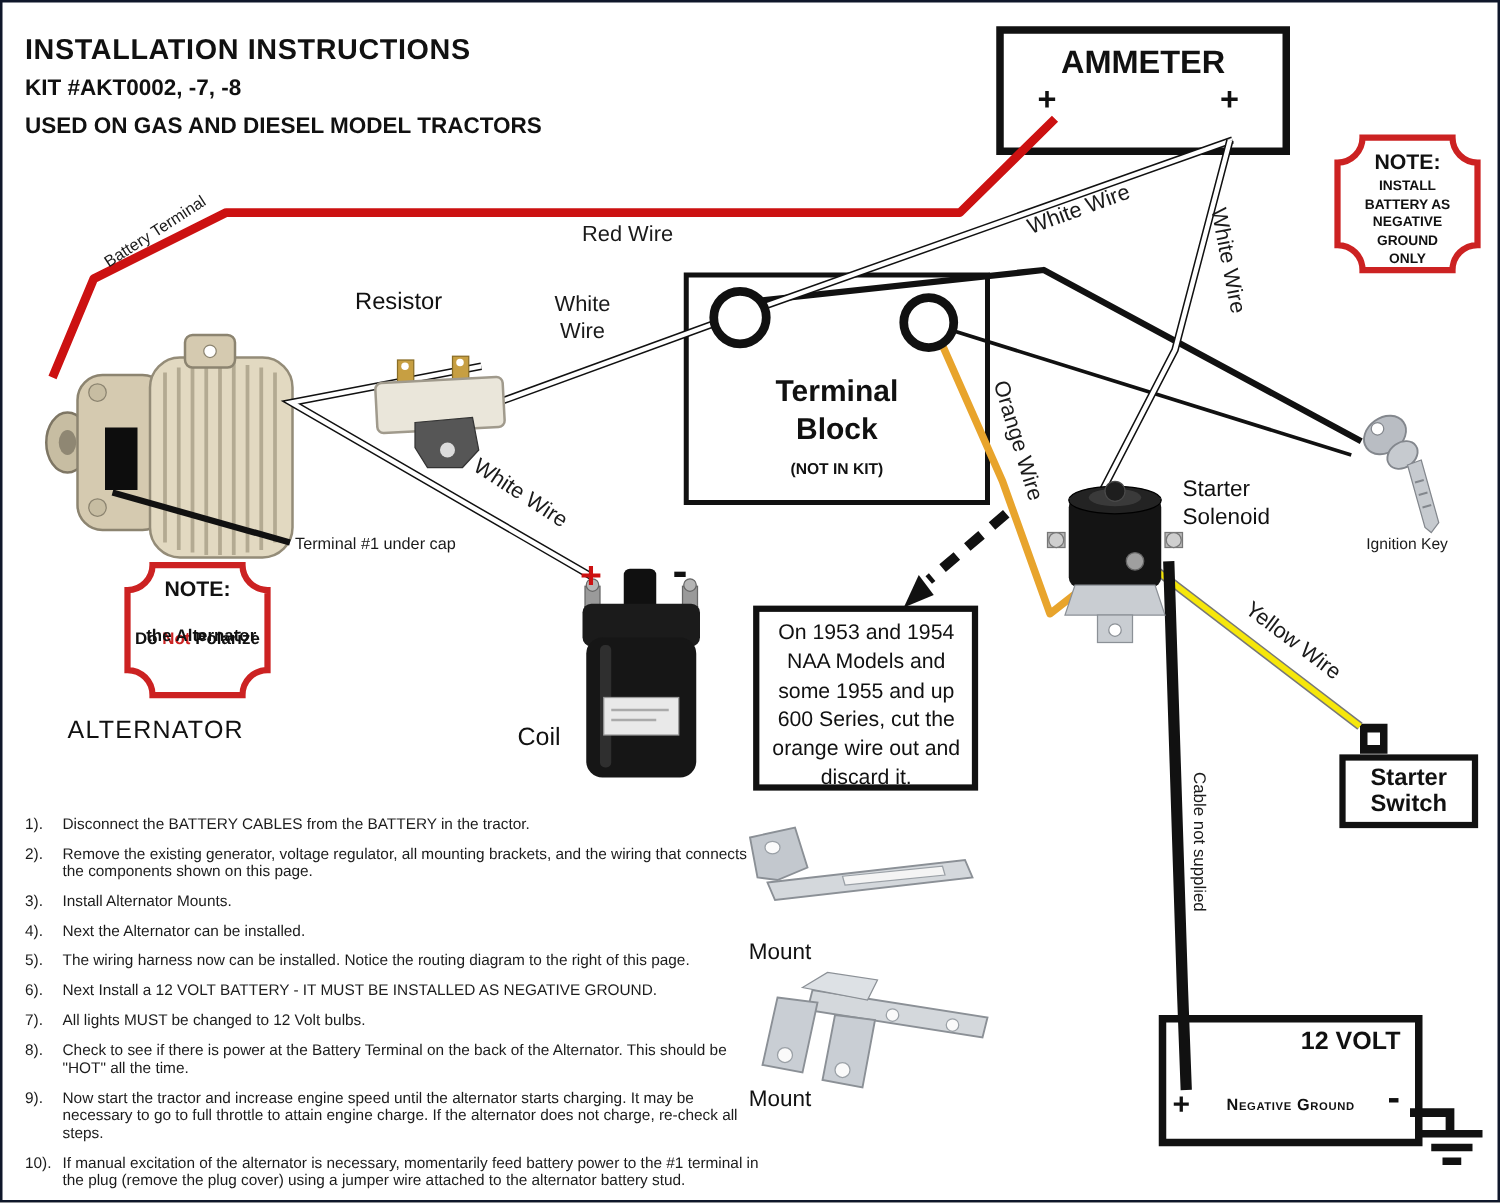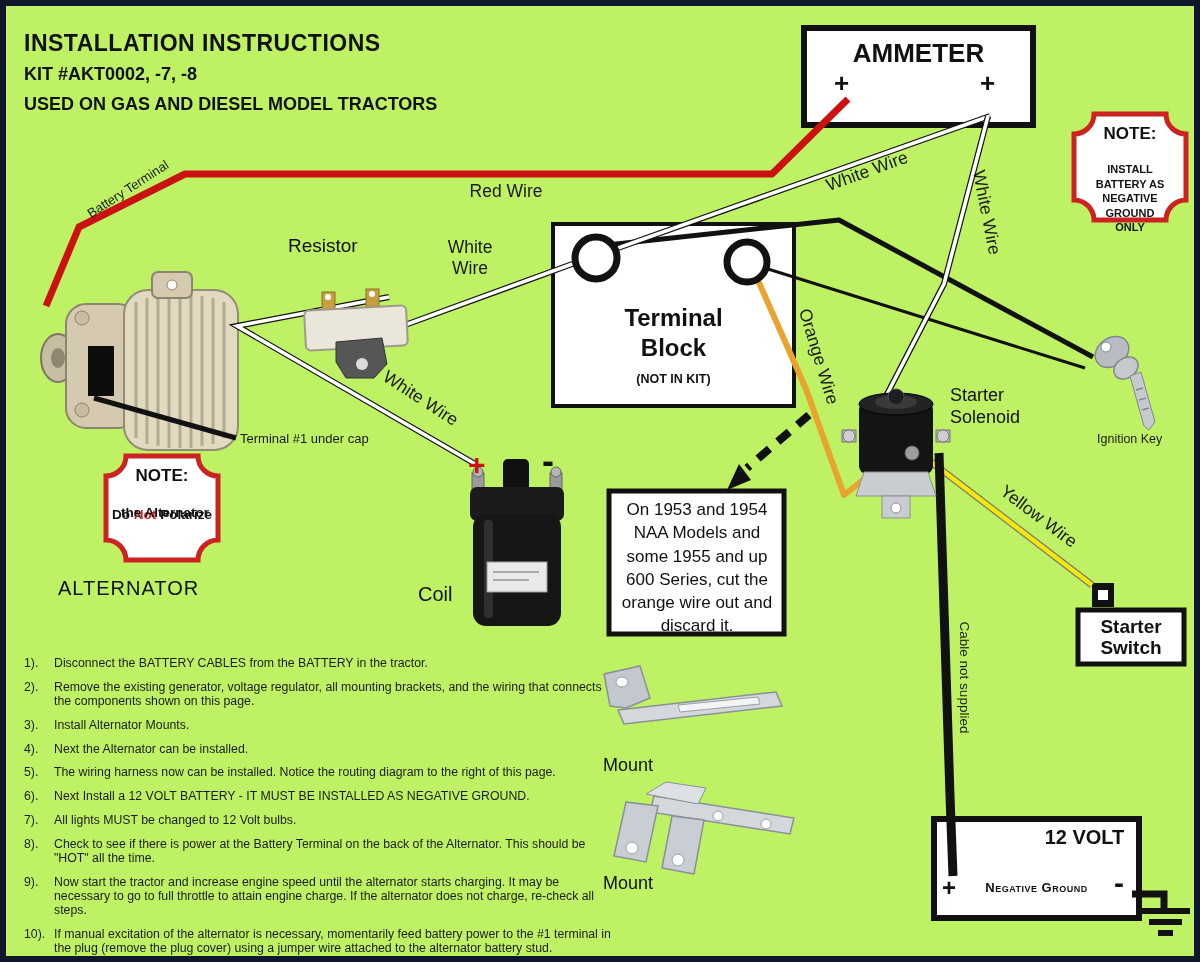--- a/index.html
+++ b/index.html
@@ -1,16 +1,16 @@
 <!DOCTYPE html>
 <html><head>
 <meta charset="utf-8">
 <style>
   html,body{margin:0;padding:0;background:#888;}
-  .page{position:relative;width:1200px;height:962px;background:#bef264;border:6px solid #0f172a;
+  .page{position:relative;width:1200px;height:962px;background:#ffffff;border:2px solid #0f172a;
         box-sizing:border-box;overflow:hidden;font-family:"Liberation Sans",sans-serif;color:#111;}
   svg.layer{position:absolute;left:0;top:0;width:1200px;height:962px;}
   .abs{position:absolute;}
   .b{font-weight:bold;}
   .ctr{text-align:center;}
   .hdr1{font-size:23px;font-weight:bold;letter-spacing:.5px;}
   .hdr2{font-size:18px;font-weight:bold;}
   .wirelbl{font-size:17.5px;color:#1a1a1a;text-align:center;}
   .smalllbl{font-size:13px;color:#1a1a1a;}
   .complbl{font-weight:normal;color:#111;margin-top:11px;}
@@ -185,21 +185,21 @@
 
   <div class="abs hdr1" style="left:18px;top:24px;">INSTALLATION INSTRUCTIONS</div>
   <div class="abs hdr2" style="left:18px;top:58px;">KIT #AKT0002, -7, -8</div>
   <div class="abs hdr2" style="left:18px;top:88px;">USED ON GAS AND DIESEL MODEL TRACTORS</div>
 
   <div class="abs ctr b" style="left:798px;top:32px;width:229px;font-size:26px;">AMMETER</div>
   <div class="abs b" style="left:828px;top:62px;font-size:26px;">+</div>
   <div class="abs b" style="left:974px;top:62px;font-size:26px;">+</div>
 
   <div class="abs note-head" style="left:1068px;top:118px;width:112px;">NOTE:</div>
-  <div class="abs note-lines" style="left:1068px;top:156px;width:112px;">
+  <div class="abs note-lines" style="left:1068px;top:140px;width:112px;">
     <div>INSTALL</div>
     <div>BATTERY AS</div>
     <div>NEGATIVE</div>
     <div>GROUND</div>
     <div>ONLY</div>
   </div>
 
   <div class="abs note-head" style="left:100px;top:460px;width:112px;">NOTE:</div>
   <div class="abs ctr b" style="left:98px;top:482px;width:116px;font-size:13.5px;margin-top:19px;">
     <span>Do</span>

